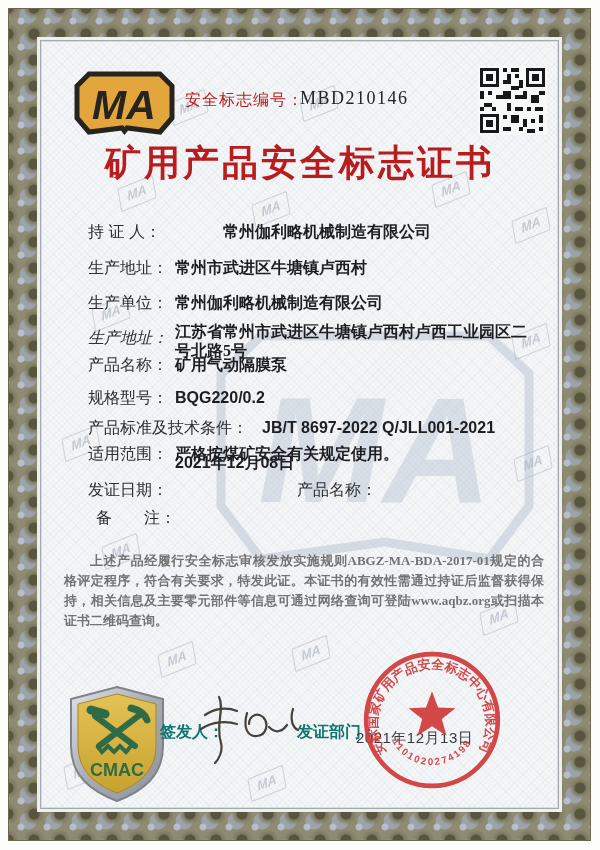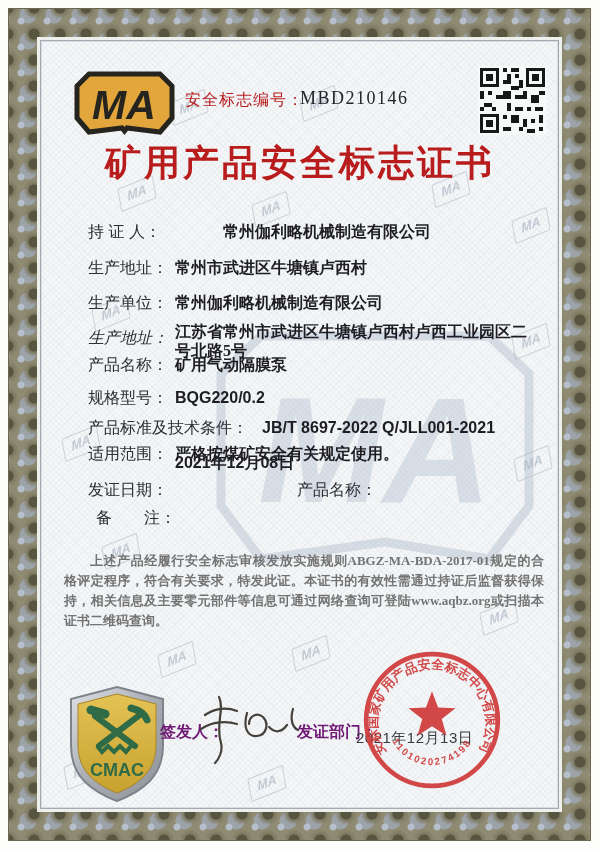--- a/index.html
+++ b/index.html
@@ -39,21 +39,21 @@
 
   .row{left:88px;right:58px;display:flex;align-items:flex-start;}
   .lbl{flex:0 0 auto;min-width:87px;font-size:16px;color:#2d2d33;white-space:pre;}
   .lbl-wide{min-width:0;margin-right:14px;}
   .val{font-family:"Liberation Serif",serif;font-size:16px;font-weight:600;color:#1d1d22;line-height:19px;}
   .val-latin{font-family:"Liberation Sans",sans-serif;font-weight:bold;}
 
   .statement{left:64px;right:56px;top:551px;font-family:"Liberation Serif",serif;
     font-size:13px;font-weight:600;color:#737373;line-height:20px;text-indent:2em;text-align:justify;}
 
-  .sign-label{font-size:16px;font-weight:bold;color:#701a75;}
+  .sign-label{font-size:16px;font-weight:bold;color:#0f766e;}
   .stamp-date{font-size:15px;color:#3a3a3e;letter-spacing:.5px;}
 
   .stamp{left:360px;top:648px;width:144px;height:144px;}
   .qr{left:478px;top:66px;width:69px;height:69px;}
   .ma-logo{left:74px;top:71px;width:101px;height:65px;}
   .cmac{left:61px;top:684px;width:112px;height:120px;}
   .signature{left:197px;top:691px;width:112px;height:78px;}
 </style>
 </head>
 <body>

